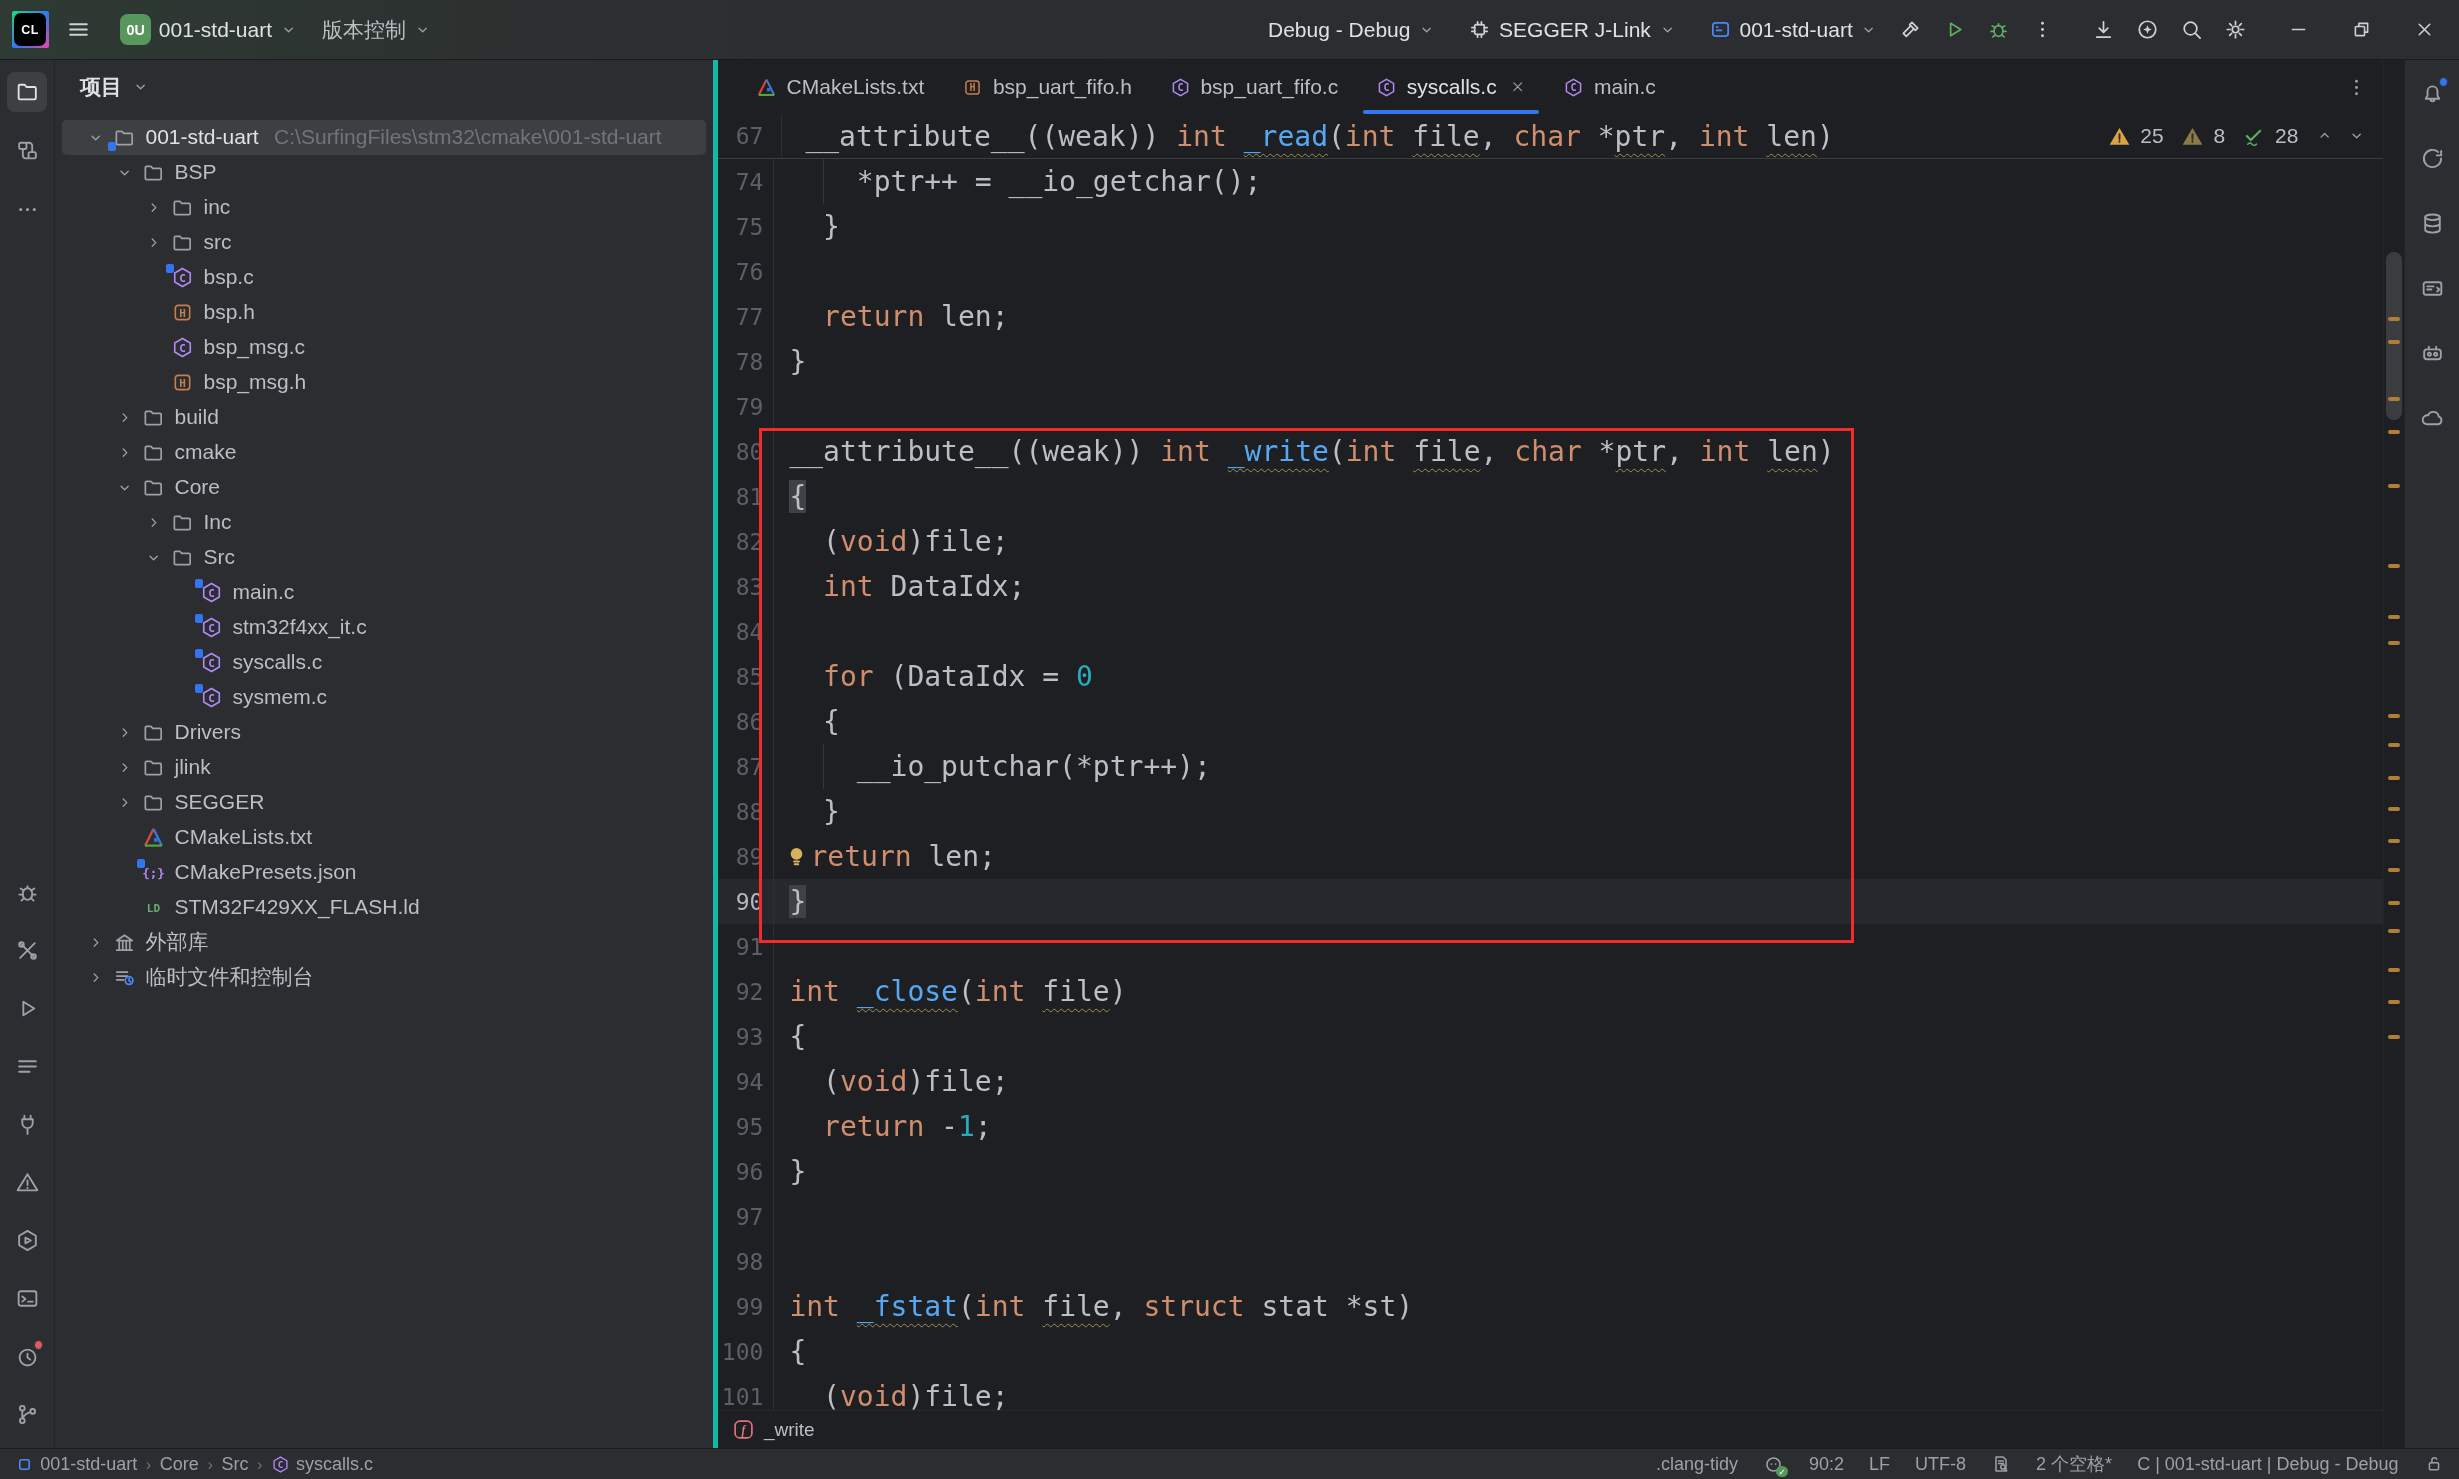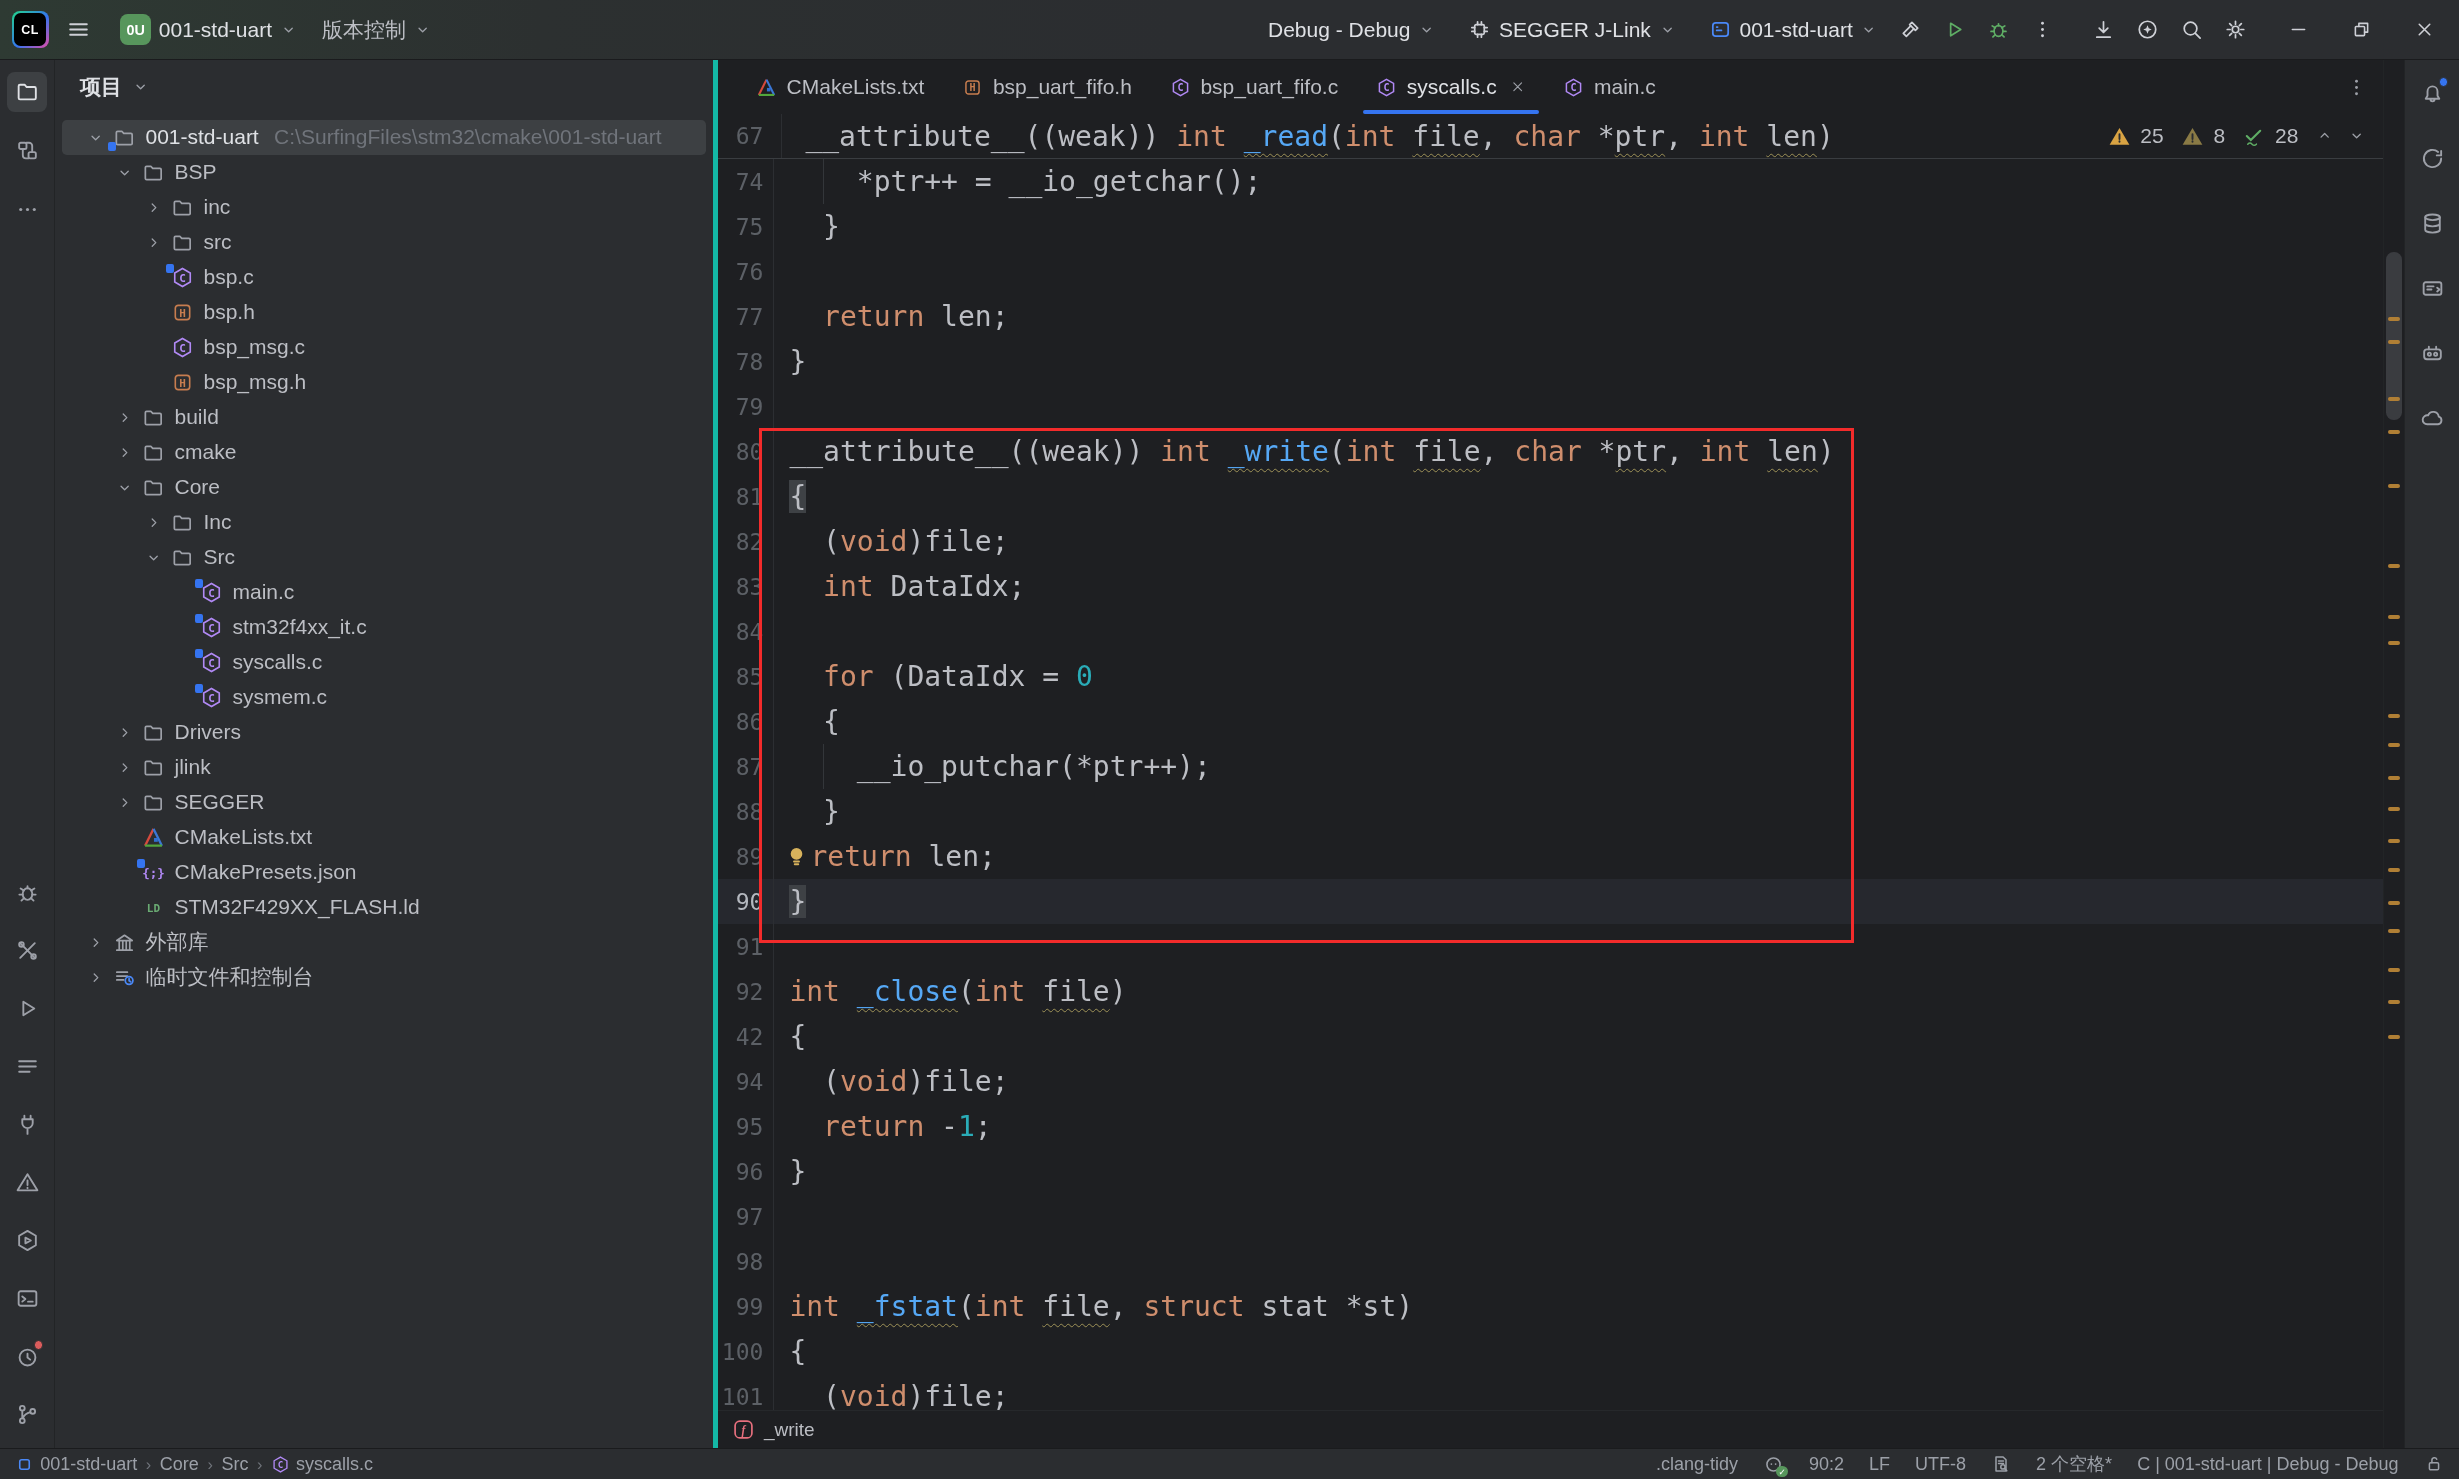--- a/index.html
+++ b/index.html
@@ -6,21 +6,21 @@
   html,body { width:2459px; height:1479px; overflow:hidden; background:#1e1f22;
     font-family:"Liberation Sans", sans-serif; -webkit-font-smoothing:antialiased; }
   #app { width:2459px; height:1479px; display:flex; flex-direction:column; position:relative; }
   .ic { display:inline-flex; align-items:center; justify-content:center; line-height:0; }
 
   
   #titlebar { height:60px; flex:0 0 60px; display:flex; align-items:center; padding:0 0 0 11.5px;
     background:linear-gradient(90deg,#2e3a33 0%,#2c3030 22%,#2b2d30 48%);
     border-bottom:1px solid #1a1b1d; color:#dfe1e5; font-size:21px; }
   .tb-group { display:flex; align-items:center; gap:17.3px; }
-  #logo-frame { width:37px; height:37px; border-radius:8px; padding:2.4px;
+  #logo-frame { width:37px; height:37px; border-radius:2px; padding:2.4px;
     background:linear-gradient(135deg,#21d789,#3574f0 55%,#e64ba6); }
   #logo-inner { width:100%; height:100%; border-radius:6.7px; background:#000; color:#fff;
     font-size:12.5px; font-weight:bold; display:flex; align-items:center; justify-content:center; letter-spacing:0.5px; }
   #proj-avatar { width:31px; height:31px; border-radius:7.7px; background:#57965c; color:#fff;
     font-size:14.4px; font-weight:bold; display:flex; align-items:center; justify-content:center; }
   .tb-item { display:flex; align-items:center; gap:7.7px; color:#dfe1e5;margin-left:12px; }
   .tb-item.dim { color:#bcbec4; }
   .chev { color:#9da0a8; }
   #tb-right { margin-left:auto; display:flex; align-items:center; gap:21px; padding-right:13.4px; }
   .tb-ic { color:#ced0d6; }
@@ -849,21 +849,21 @@
             <div class="gut">91</div>
             <div class="gut-sep"></div>
             <div class="ctext"></div>
           </div>
           <div class="crow">
             <div class="gut">92</div>
             <div class="gut-sep"></div>
             <div class="ctext"><span class="tok k">int</span><span class="tok d"> </span><span class="tok f sq">_close</span><span class="tok d">(</span><span class="tok k">int</span><span class="tok d"> </span><span class="tok d sq">file</span><span class="tok d">)</span></div>
           </div>
           <div class="crow">
-            <div class="gut">42</div>
+            <div class="gut">93</div>
             <div class="gut-sep"></div>
             <div class="ctext"><span class="tok d">{</span></div>
           </div>
           <div class="crow">
             <div class="gut">94</div>
             <div class="gut-sep"></div>
             <div class="ctext"><span class="tok d">  (</span><span class="tok k">void</span><span class="tok d">)file;</span></div>
           </div>
           <div class="crow">
             <div class="gut">95</div>

